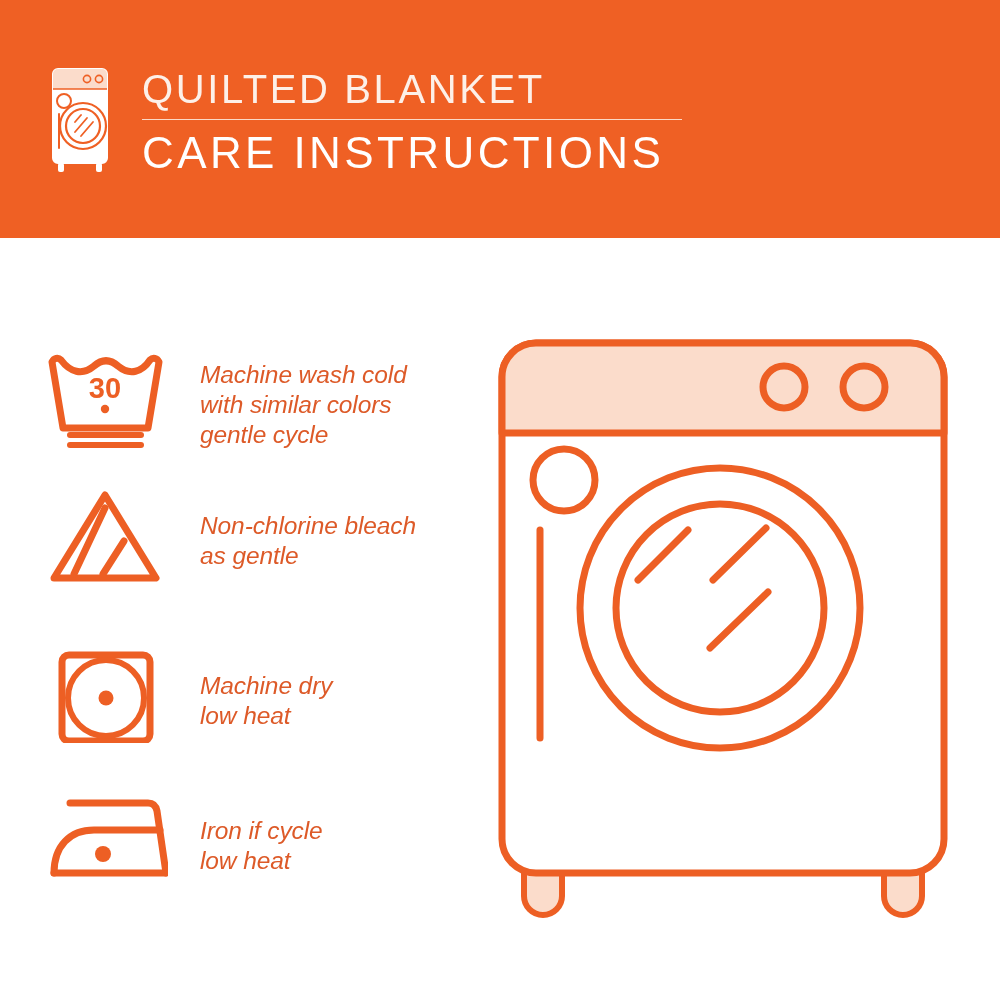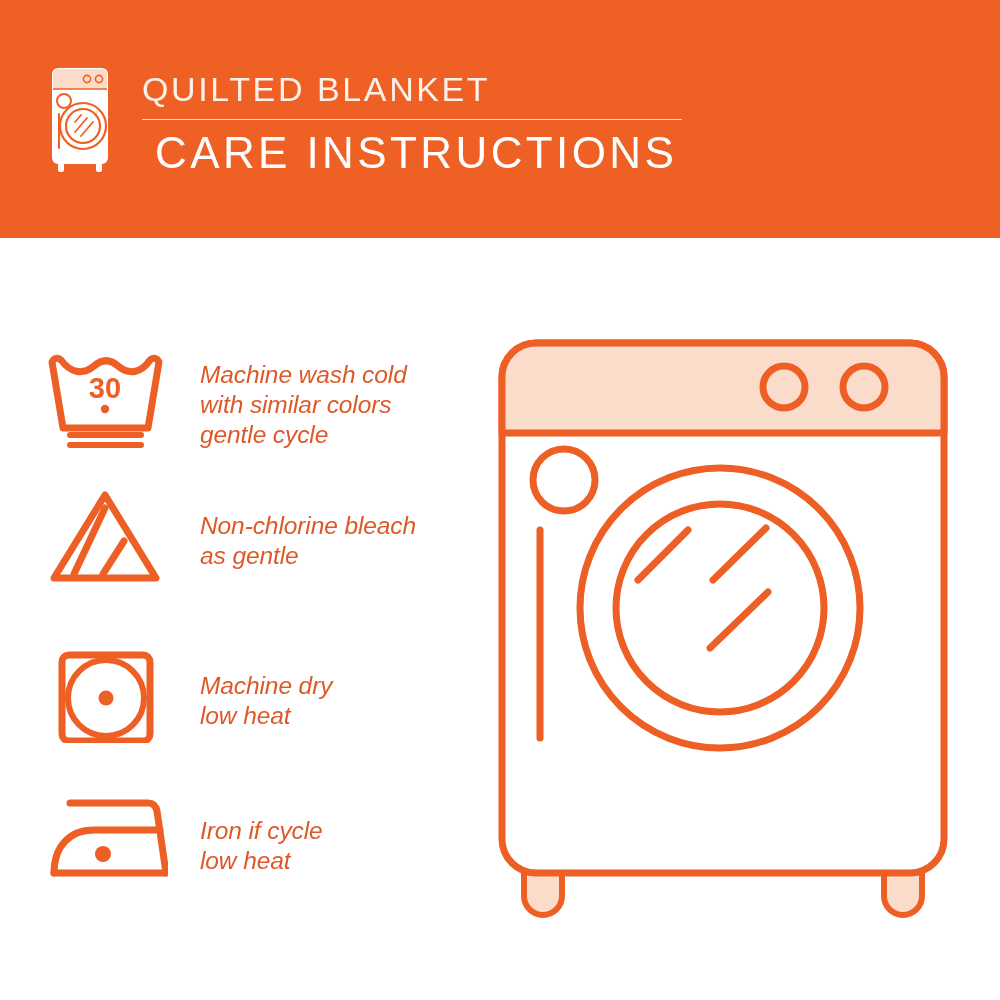--- a/index.html
+++ b/index.html
@@ -36,21 +36,21 @@
     height: 108px;
   }
   .header-text-block {
     position: absolute;
     left: 142px;
     top: 66px;
     width: 560px;
   }
   .title-line1 {
     font-family: "Liberation Sans", sans-serif;
-    font-size: 34px;
+    font-size: 40px;
     font-weight: 400;
     letter-spacing: 2.6px;
     color: #fdf0e8;
     line-height: 46px;
     white-space: nowrap;
   }
   .title-divider {
     height: 1px;
     background: #fbd9c6;
     margin-top: 7px;
@@ -58,21 +58,20 @@
     width: 540px;
   }
   .title-line2 {
     font-family: "Liberation Sans", sans-serif;
     font-size: 44px;
     font-weight: 400;
     letter-spacing: 3.4px;
     color: #ffffff;
     line-height: 52px;
     white-space: nowrap;
-    margin-left: 13px;
   }
 
   
   .care-list {
     position: absolute;
     left: 0;
     top: 238px;
     width: 500px;
     height: 762px;
     padding-left: 32px;

